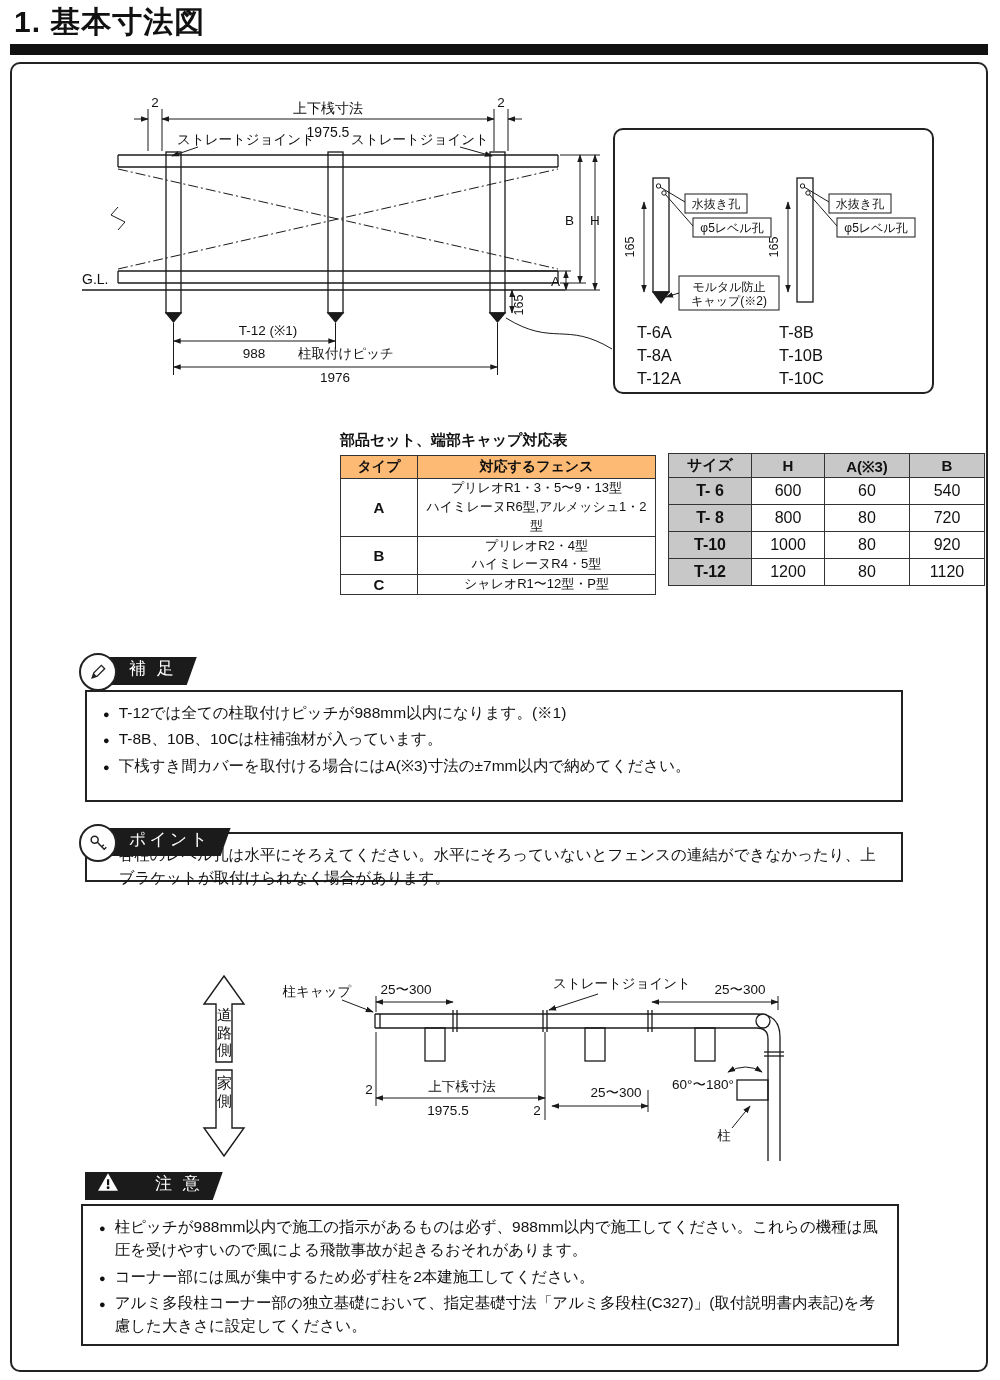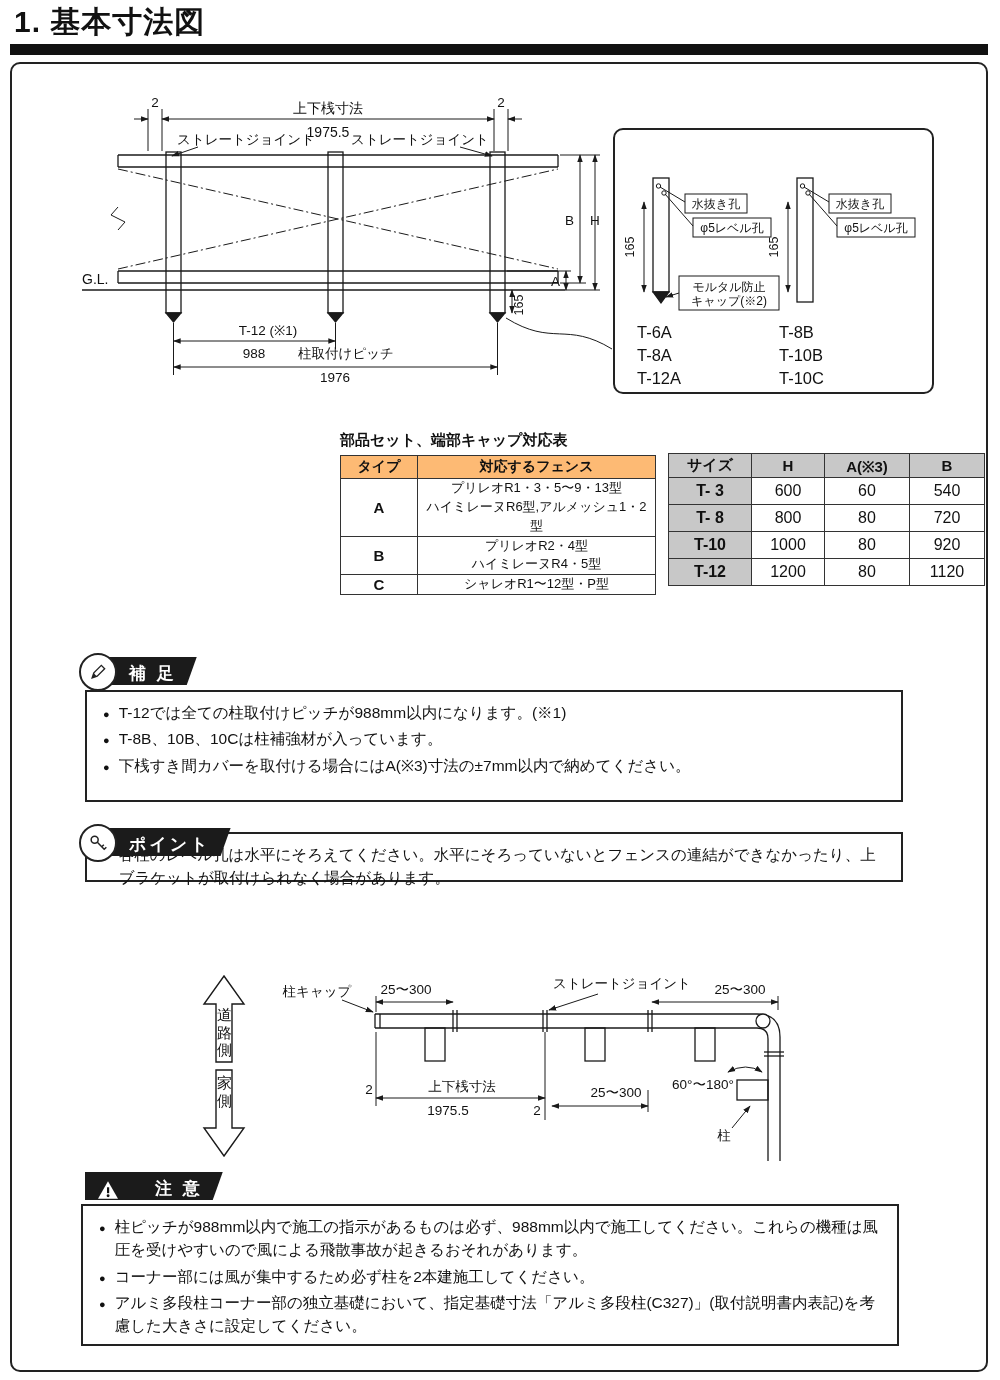--- a/index.html
+++ b/index.html
@@ -25,21 +25,21 @@
   .parts-table td{text-align:center;}
   .parts-table .type-cell{background:#fff;font-weight:bold;font-size:15px;}
   .parts-table .fence-cell div{line-height:1.45;}
   .size-table{position:absolute;left:668px;top:453px;width:284px;font-size:16px;table-layout:fixed;}
   .size-table th{background:#c8c8c8;height:23px;font-size:15px;}
   .size-table td{height:26px;text-align:center;}
   .size-table .size-col{background:#c8c8c8;font-weight:bold;}
   
   .badge{position:absolute;height:28px;display:flex;align-items:center;z-index:3;}
   .badge-circle{position:absolute;left:-6px;top:-4px;width:34px;height:34px;border:2px solid #222;border-radius:50%;background:#fff;z-index:2;display:flex;align-items:center;justify-content:center;}
-  .badge-label{margin-left:18px;background:#1b1b1b;color:#fff;height:28px;display:flex;align-items:flex-end;gap:8px;padding:0 20px 0 26px;clip-path:polygon(0 0,100% 0,calc(100% - 10px) 100%,0 100%);font-size:17px;font-weight:bold;letter-spacing:3px;}
+  .badge-label{margin-left:18px;background:#1b1b1b;color:#fff;height:28px;display:flex;align-items:flex-start;gap:8px;padding:0 20px 0 26px;clip-path:polygon(0 0,100% 0,calc(100% - 10px) 100%,0 100%);font-size:17px;font-weight:normal;letter-spacing:3px;}
   .badge-label.noicon{padding-left:26px;gap:36px;}
   .badge-label .blab{white-space:nowrap;}
   
   .note-box{position:absolute;border:2px solid #222;padding:9px 16px;font-size:15.5px;line-height:1.5;box-sizing:border-box;background:#fff;}
   .bullet{display:flex;align-items:flex-start;margin-bottom:3px;}
   .bullet::before{content:"●";font-size:11px;margin:5px 9px 0 0;flex:none;}
   .vtext{width:17px;margin:0 auto;font-size:15px;line-height:1.18;text-align:center;word-break:break-all;color:#111;font-family:Liberation Sans, sans-serif;}
 </style>
 </head>
 <body>
@@ -214,21 +214,21 @@
 
   <table class="size-table">
     <tbody>
         <tr>
       <th style="width:74px;">サイズ</th>
       <th style="width:64px;">H</th>
       <th style="width:76px;">A(※3)</th>
       <th style="width:66px;">B</th>
     </tr>
     <tr>
-      <td class="size-col">T- 3</td>
+      <td class="size-col">T- 6</td>
       <td>600</td>
       <td>60</td>
       <td>540</td>
     </tr>
     <tr>
       <td class="size-col">T- 8</td>
       <td>800</td>
       <td>80</td>
       <td>720</td>
     </tr>

